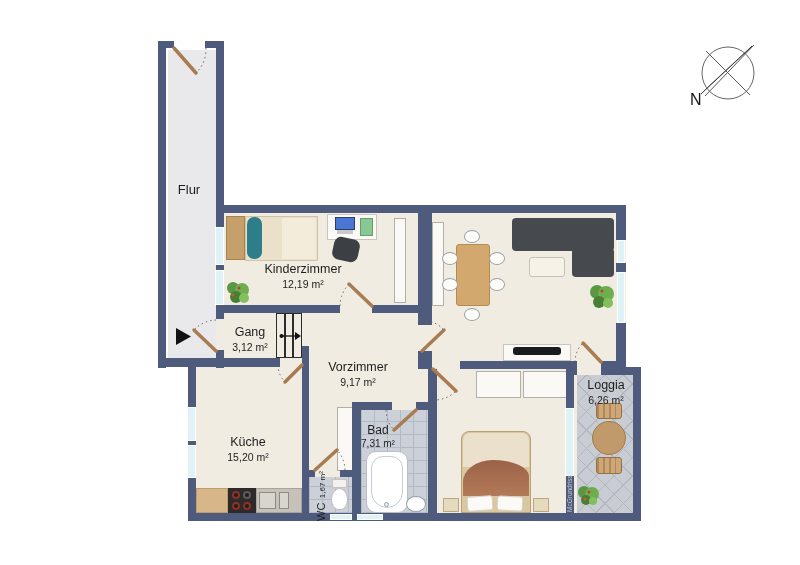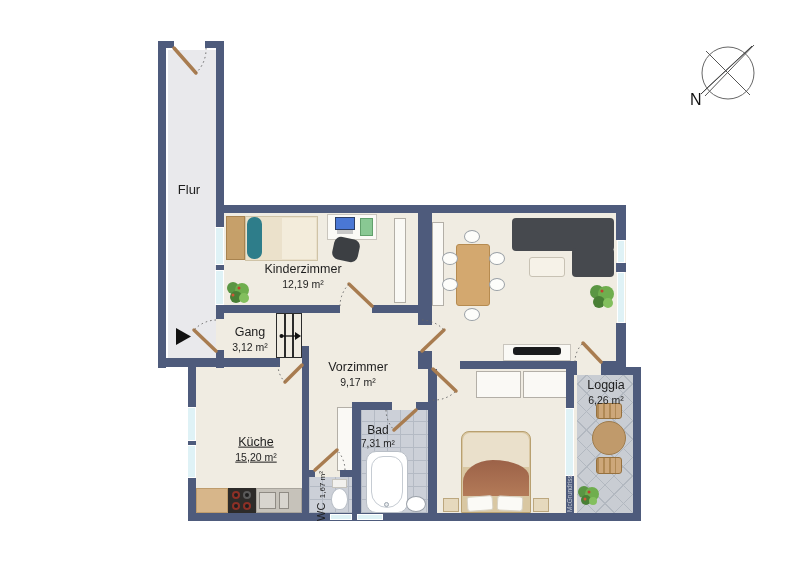--- a/index.html
+++ b/index.html
@@ -218,21 +218,21 @@
     <div class="rarea">12,19 m²</div>
   </div>
   <div class="lbl" style="left:250px;top:339px;">
     <div class="rname">Gang</div>
     <div class="rarea">3,12 m²</div>
   </div>
   <div class="lbl" style="left:358px;top:374px;">
     <div class="rname">Vorzimmer</div>
     <div class="rarea">9,17 m²</div>
   </div>
-  <div class="lbl" style="left:256px;top:449px;text-decoration:underline;">
+  <div class="lbl" style="left:248px;top:449px;">
     <div class="rname">Küche</div>
     <div class="rarea">15,20 m²</div>
   </div>
   <div class="lbl" style="left:378px;top:437px;">
     <div class="rname" style="font-size:12px;">Bad</div>
     <div class="rarea" style="font-size:10px;">7,31 m²</div>
   </div>
   <div class="lbl-v" style="left:320px;top:496px;">
     <span class="vname">WC</span>
     <span class="varea">1,67 m²</span>

